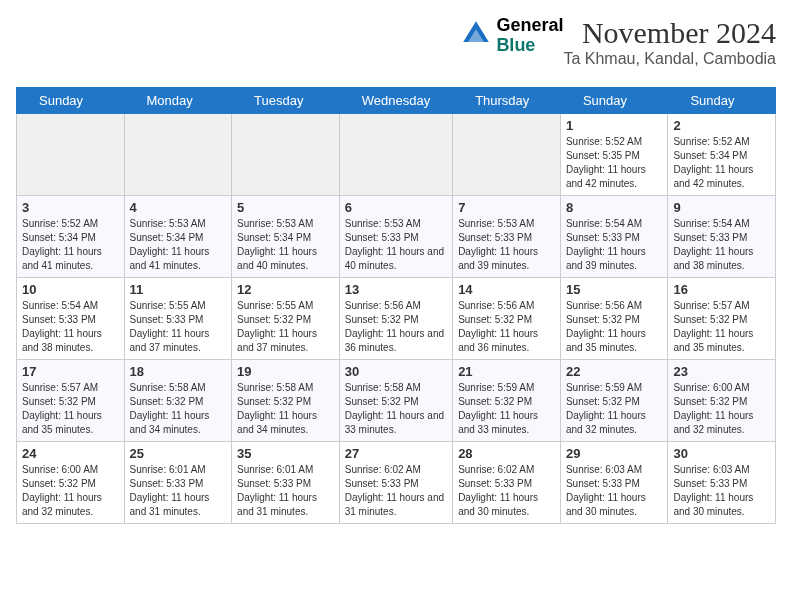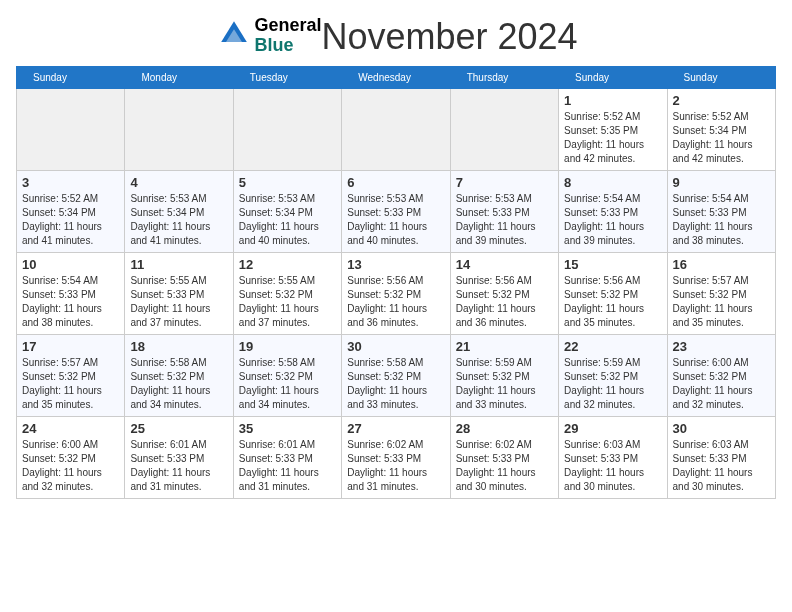--- a/index.html
+++ b/index.html
@@ -6,22 +6,22 @@
     body {
       font-family: Arial, sans-serif;
       background: #fff;
       width: 792px;
       min-height: 612px;
       padding: 16px;
     }
     .header {
       display: flex;
       align-items: flex-start;
-      justify-content: center;
-      margin-bottom: 8px;
+      justify-content: flex-end;
+      margin-bottom: 19px;
     }
     .logo {
       display: flex;
       align-items: center;
       gap: 0;
     }
     .logo-text {
       font-size: 18px;
       font-weight: bold;
       line-height: 1.1;
@@ -30,39 +30,40 @@
     .logo-text span.blue { color: #0f766e; }
     .logo-icon {
       width: 32px;
       height: 32px;
       margin-left: 4px;
     }
     .title-block {
       text-align: right;
     }
     .month-title {
-      font-size: 36px;
+      font-size: 30px;
       font-weight: normal;
       color: #333;
+      font-family: Liberation Serif, serif;
     }
     .location {
       font-size: 16px;
       color: #555;
     }
     .calendar {
       width: 100%;
       border-collapse: collapse;
       font-size: 11px;
     }
     .calendar th {
       background: #2176c7;
       color: #fff;
       text-align: left;
-      padding: 5px 16px;
-      font-size: 10px;
+      padding: 5px 22px;
+      font-size: 13px;
       font-weight: normal;
       border: 1px solid #2176c7;
       margin-left: 8px;
     }
     .calendar td {
       border: 1px solid #ccc;
       vertical-align: top;
       padding: 4px 5px;
       width: 108px;
       min-height: 80px;
@@ -100,20 +101,21 @@
     </div>
     <div style="margin-left:4px;">
       <div class="logo-text">
         <span class="general">General</span><br>
         <span class="blue">Blue</span>
       </div>
     </div>
   </div>
   <div class="title-block">
     <div class="month-title">November 2024</div>
+    <div class="location">Ta Khmau, Kandal, Cambodia</div>
   </div>
 </div>
 
 <table class="calendar">
   <thead>
     <tr id="weekday-header">
         <th>Sunday</th>
         <th>Monday</th>
         <th>Tuesday</th>
         <th>Wednesday</th>

